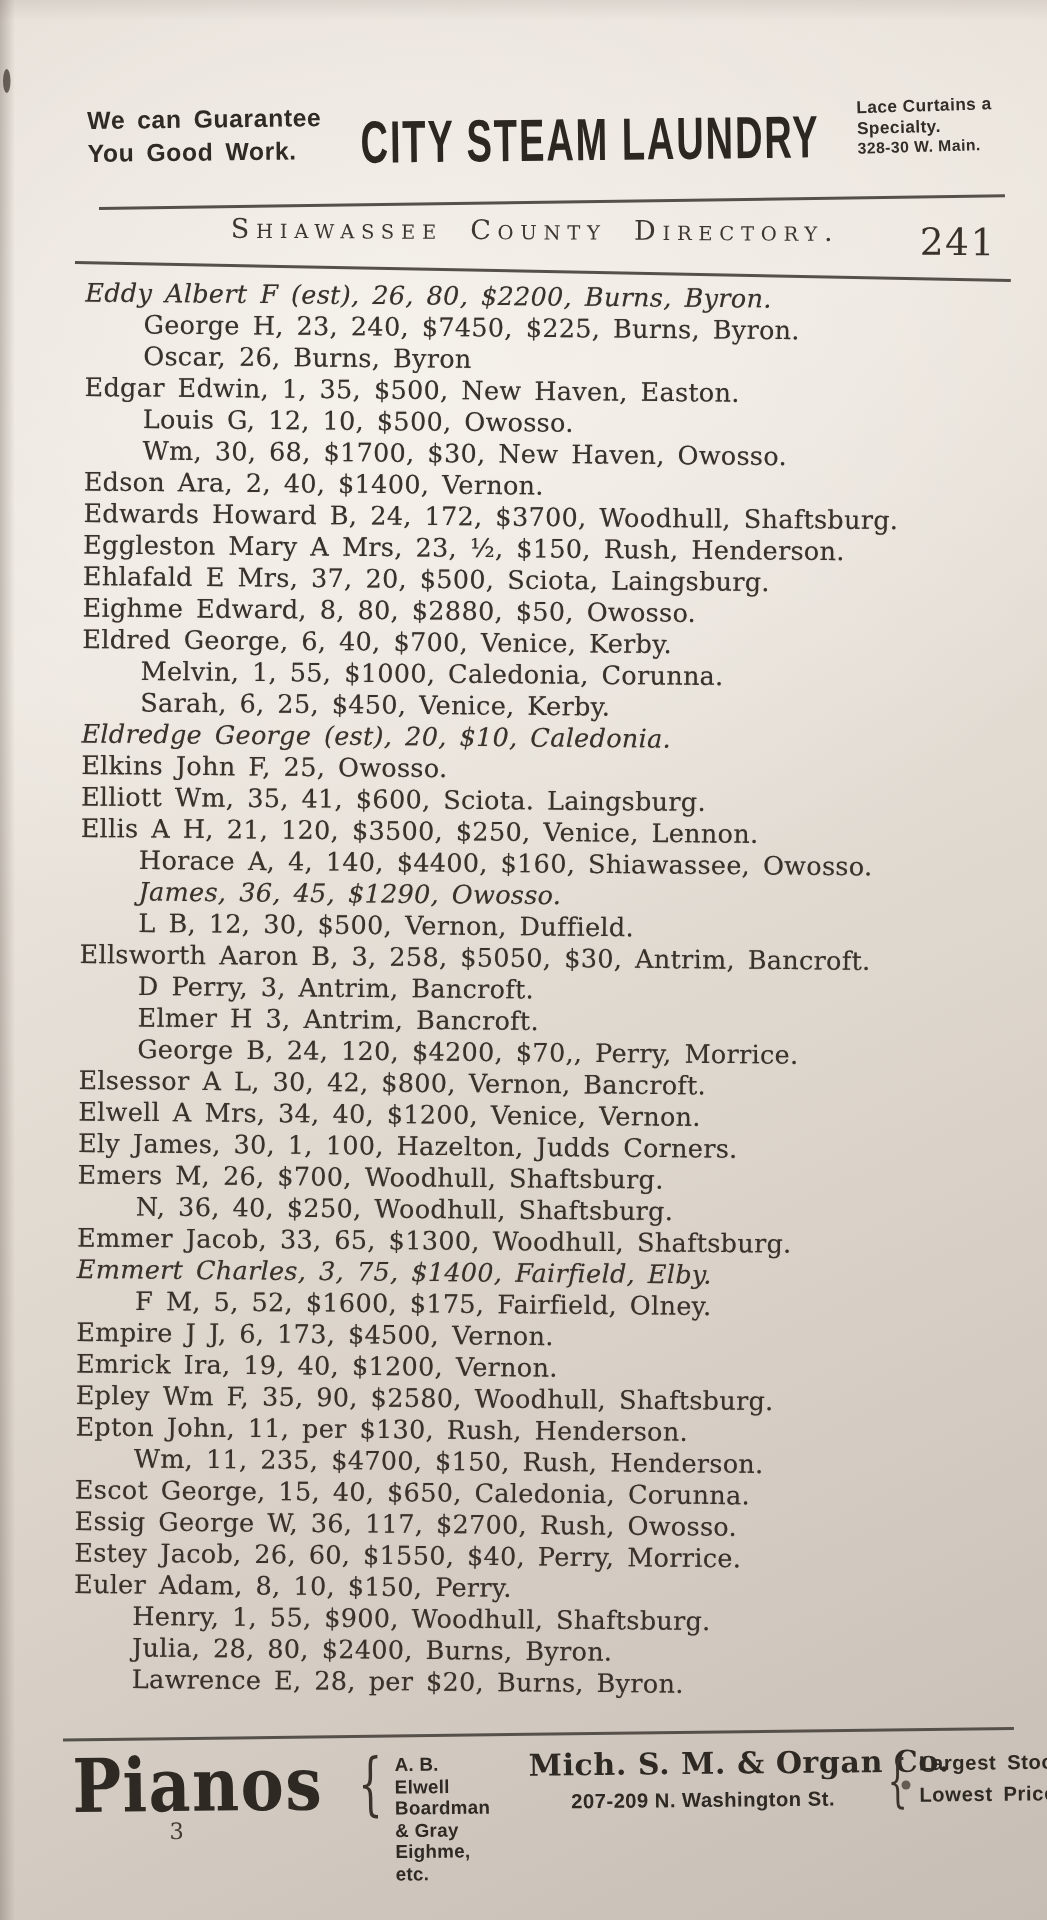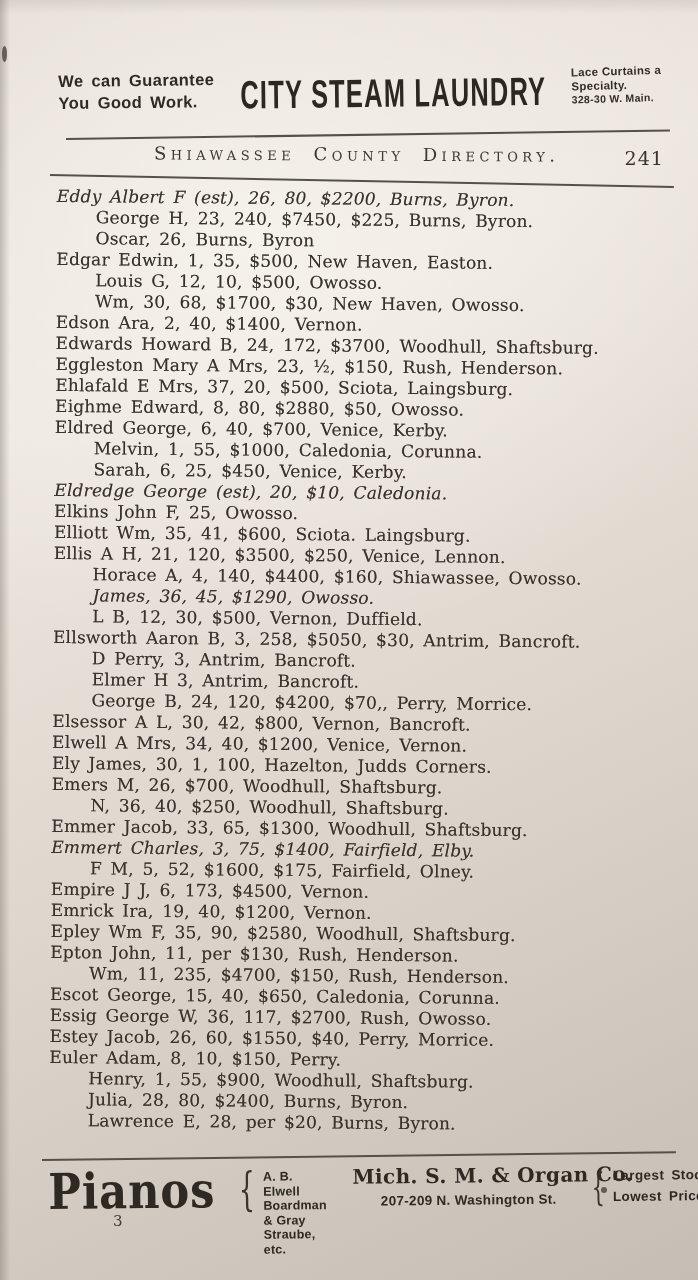--- a/index.html
+++ b/index.html
@@ -33,21 +33,21 @@
   .rule{position:absolute;background:#56504a;transform-origin:left top;}
   .rule1{left:66px;top:138px;width:604px;height:2px;transform:rotate(-0.8deg);}
   .rule2{left:50px;top:174px;width:624px;height:2.4px;transform:rotate(1.1deg);}
   .rule3{left:42px;top:1159px;width:634px;height:2.4px;transform:rotate(-0.7deg);}
 
   
   .masthead{position:absolute;left:58px;top:142px;width:612px;transform:rotate(0.3deg);
     transform-origin:left top;}
   .mast-title{position:absolute;left:96px;top:0;font-variant:small-caps;font-size:18px;
     letter-spacing:4.5px;word-spacing:8px;color:#3d372f;}
-  .mast-page{position:absolute;right:6px;top:2px;font-size:19px;letter-spacing:1px;color:#38322b;}
+  .mast-page{position:absolute;right:6px;top:2px;font-size:25px;letter-spacing:1px;color:#38322b;}
 
   
   .entries{position:absolute;left:57px;top:186px;width:618px;transform:rotate(0.5deg);
     transform-origin:left top;}
   .entry{font-size:17px;line-height:21px;white-space:nowrap;letter-spacing:.2px;word-spacing:3px;
     color:#38322b;text-shadow:0 0 .5px rgba(56,50,43,.55);}
   .entry.indent{margin-left:39px;}
   .entry.italic{font-style:italic;}
 
   
@@ -147,21 +147,21 @@
   </div>
 
 <div class="rule rule3"></div>
 
 <div class="footer-ad">
   <div class="pianos">Pianos</div>
   <div class="brace">{</div>
   <div class="brands">
       <div class="brand">A. B. Elwell</div>
       <div class="brand">Boardman &amp; Gray</div>
-      <div class="brand">Straube, etc.</div>
+      <div class="brand">Eighme, etc.</div>
     </div>
   <div class="company-col">
     <div class="company">Mich. S. M. &amp; Organ Co.</div>
     <div class="address">207-209 N. Washington St.</div>
   </div>
   <div class="brace small">{</div>
   <div class="claims">
       <div class="claim">Largest Stock</div>
       <div class="claim">Lowest Prices</div>
     </div>

